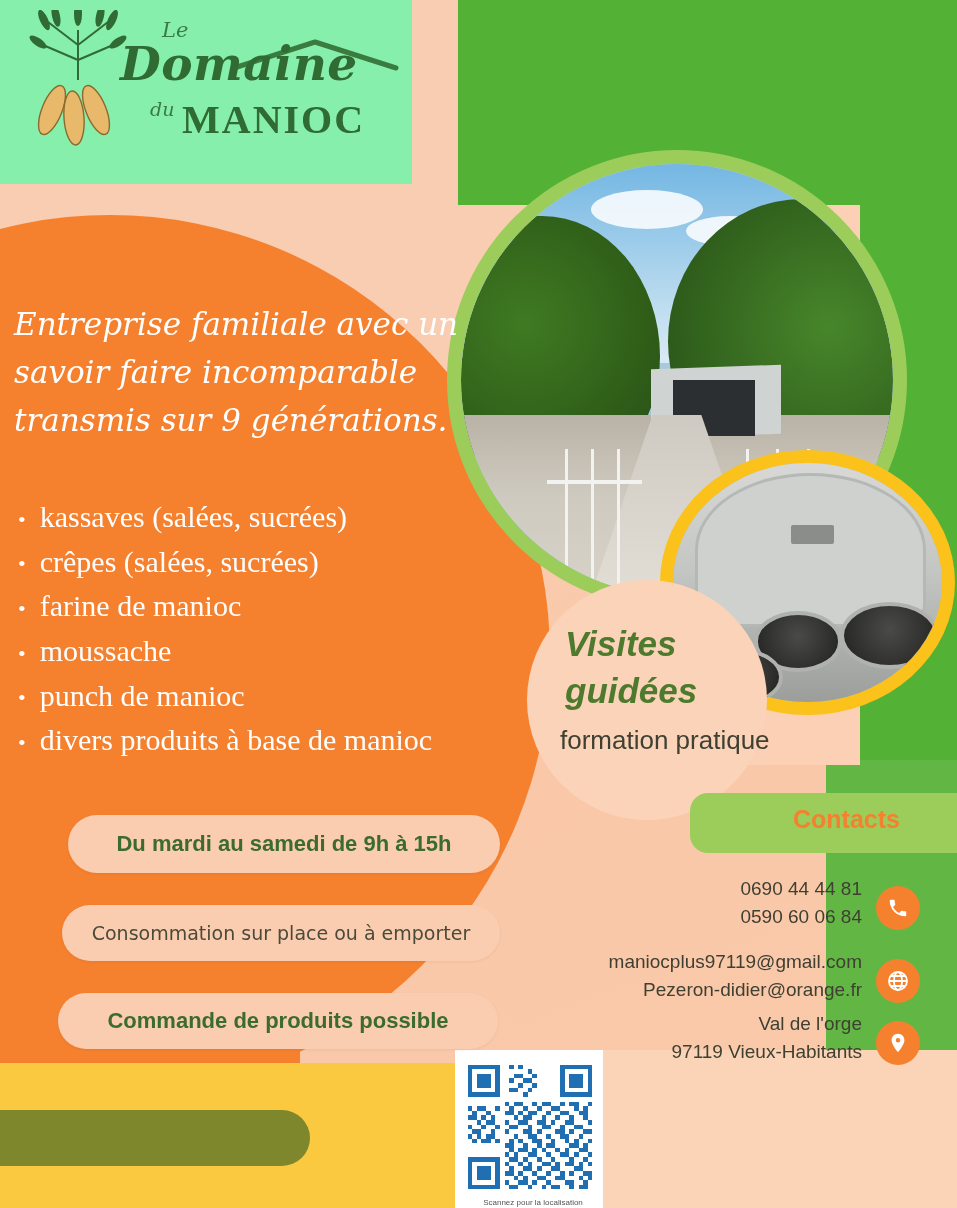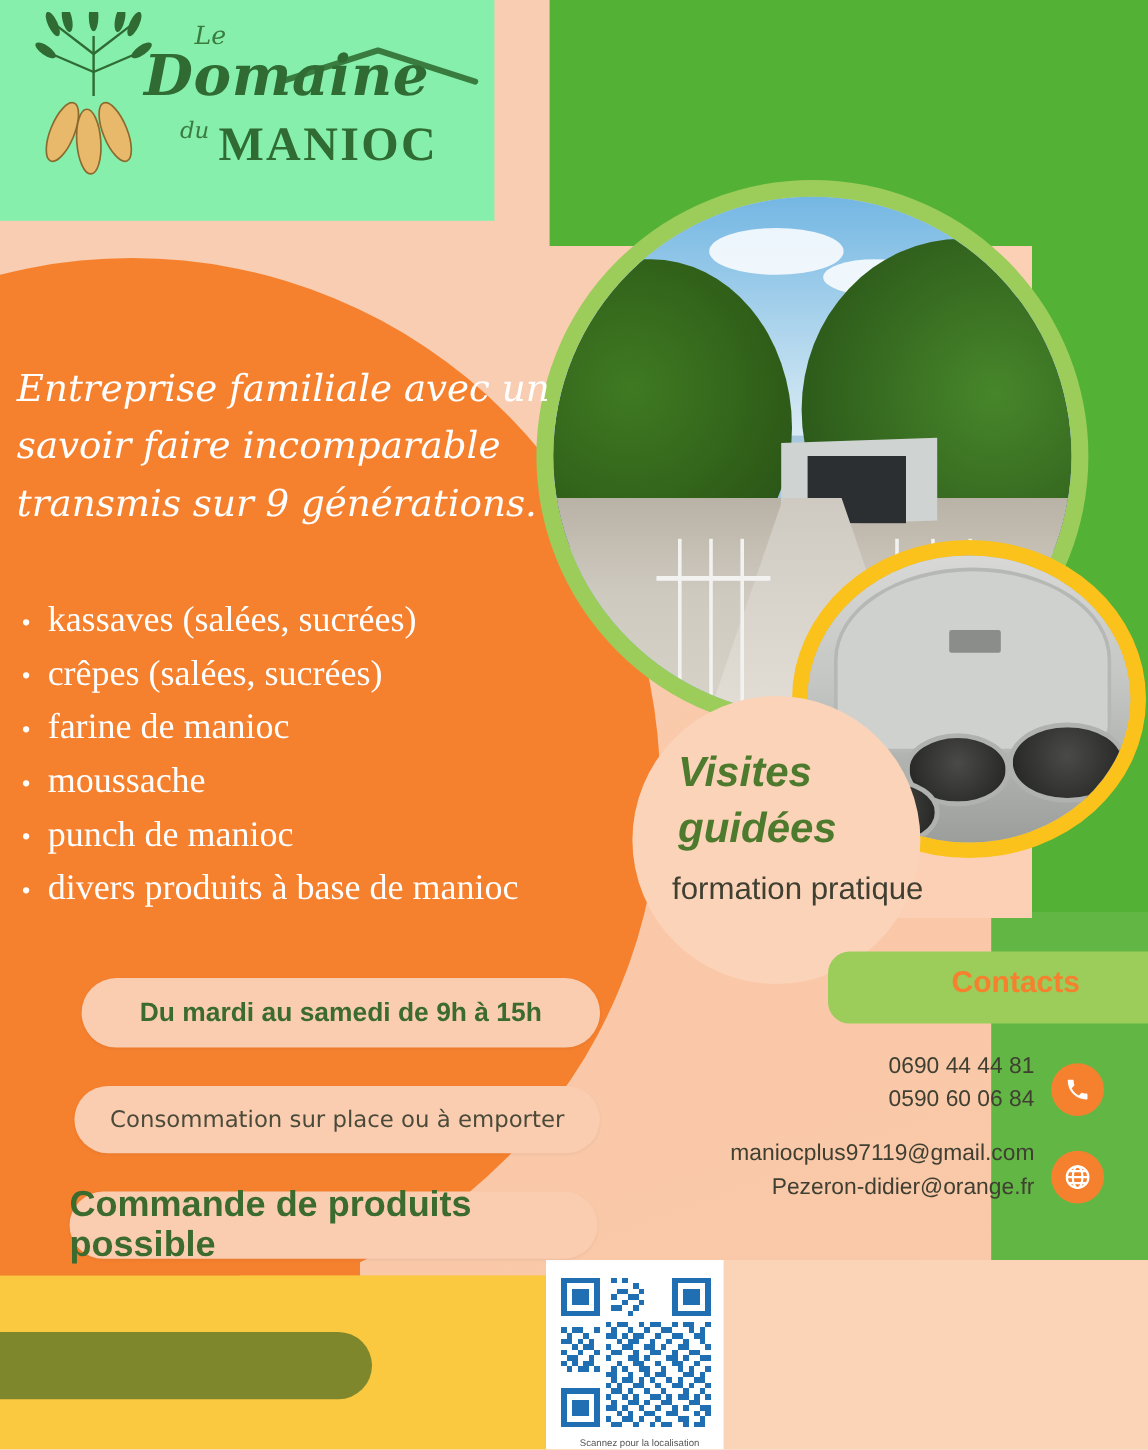--- a/index.html
+++ b/index.html
@@ -296,21 +296,21 @@
     left: 68px; top: 815px; width: 432px; height: 58px;
     font-size: 22px; font-weight: bold;
   }
   .pill-2 {
     left: 62px; top: 905px; width: 438px; height: 56px;
     font-size: 19px; font-family: "DejaVu Sans", sans-serif;
     color: #4a4a3a;
   }
   .pill-3 {
     left: 58px; top: 993px; width: 440px; height: 56px;
-    font-size: 30px; font-weight: bold;
+    font-size: 22px; font-weight: bold;
   }
 
   
   .visit-bubble {
     position: absolute;
     left: 527px; top: 580px;
     width: 240px; height: 240px;
     border-radius: 50%;
     background: #fbd3b8;
   }
@@ -518,20 +518,31 @@
     </div>
     <div class="contact-icon">
       <svg viewBox="0 0 24 24" width="24" height="24" fill="none" stroke="#ffffff" stroke-width="1.8">
         <circle cx="12" cy="12" r="9"></circle>
         <ellipse cx="12" cy="12" rx="4" ry="9"></ellipse>
         <path d="M3 12h18M4.6 7h14.8M4.6 17h14.8"></path>
       </svg>
     </div>
   </div>
 
+  <div class="contact-row row-addr">
+    <div class="contact-text">
+      <div>Val de l'orge</div>
+      <div>97119 Vieux-Habitants</div>
+    </div>
+    <div class="contact-icon">
+      <svg viewBox="0 0 24 24" width="22" height="22" fill="#ffffff">
+        <path d="M12 2c-3.9 0-7 3.1-7 7 0 5.2 7 13 7 13s7-7.8 7-13c0-3.9-3.1-7-7-7zm0 9.5A2.5 2.5 0 1112 6.5a2.5 2.5 0 010 5z"></path>
+      </svg>
+    </div>
+  </div>
 
   <div class="qr-wrap">
     <svg viewBox="0 0 29 29" width="134" height="134" shape-rendering="crispEdges">
       <rect width="29" height="29" fill="#ffffff"></rect>
       <g fill="#1f6fb2">
         <rect x="1" y="1" width="7" height="1"></rect>
           <rect x="1" y="7" width="7" height="1"></rect>
         <rect x="1" y="1" width="1" height="7"></rect>
           <rect x="7" y="1" width="1" height="7"></rect>
         <rect x="3" y="3" width="3" height="3"></rect>

